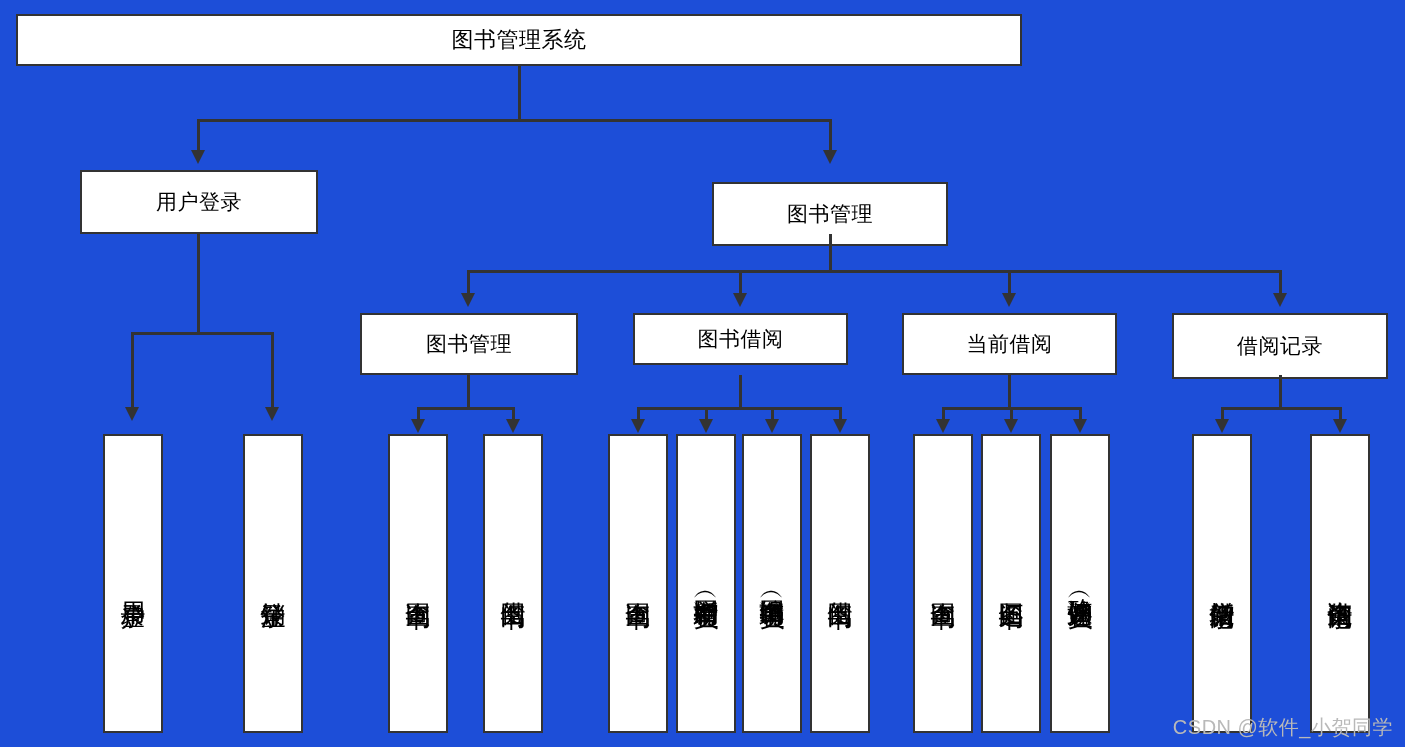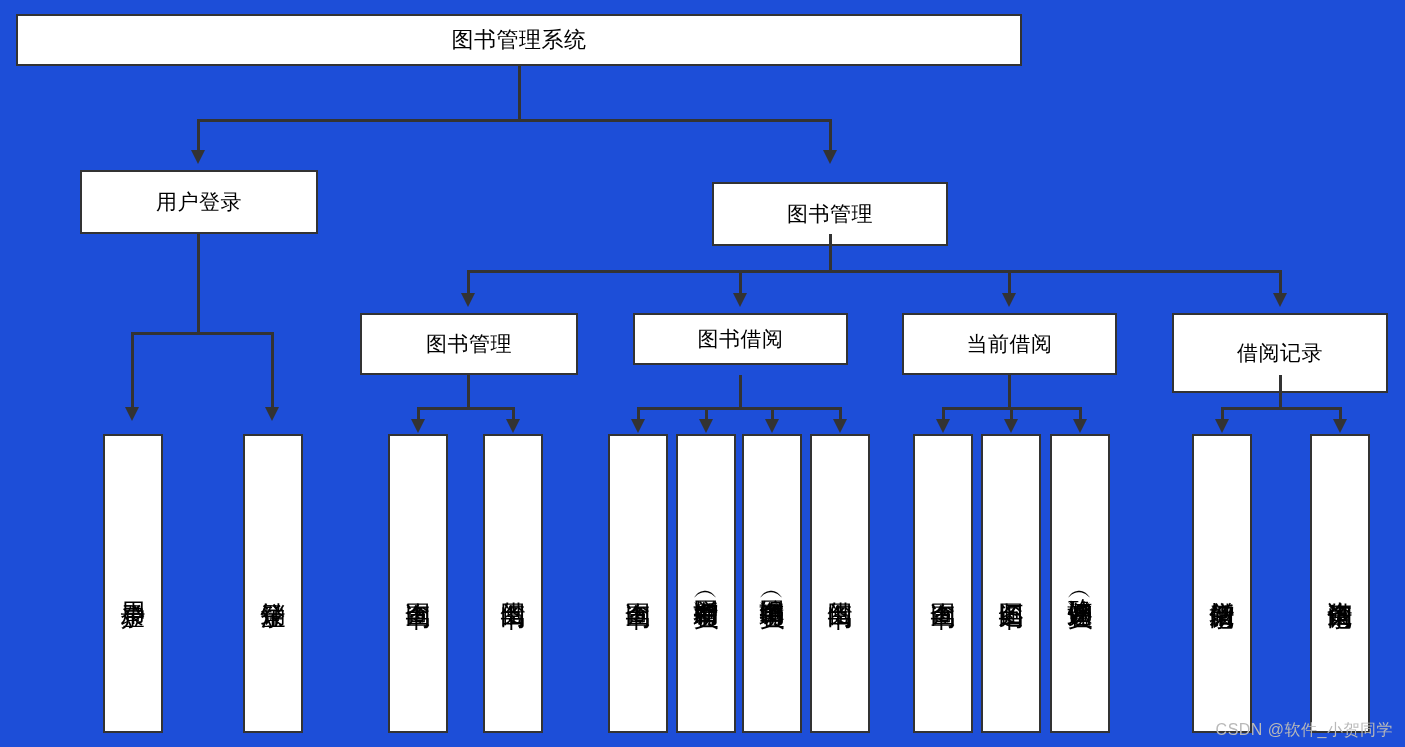--- a/index.html
+++ b/index.html
@@ -64,21 +64,21 @@
     width:0;height:0;
     border-left:7px solid transparent;
     border-right:7px solid transparent;
     border-top:14px solid #333333;
   }
   
   #watermark{
     position:absolute;
     right:12px;
     bottom:6px;
-    font-size:16px;
+    font-size:20px;
     color:#b9b9b9;
     letter-spacing:0.5px;
     white-space:nowrap;
     pointer-events:none;
   }
 </style>
 </head>
 <body>
 
 <div id="canvas">
@@ -122,21 +122,21 @@
 
   <div class="node lvl2" style="left:360px;top:313px;width:218px;height:62px;">
     <span class="label">图书管理</span>
   </div>
   <div class="node lvl2" style="left:633px;top:313px;width:215px;height:52px;">
     <span class="label">图书借阅</span>
   </div>
   <div class="node lvl2" style="left:902px;top:313px;width:215px;height:62px;justify-content:center;">
     <span class="label">当前借阅</span>
   </div>
-  <div class="node lvl2" style="left:1172px;top:313px;width:216px;height:80px;">
+  <div class="node lvl2" style="left:1172px;top:313px;width:216px;height:66px;">
     <span class="label">借阅记录</span>
   </div>
 
   <div class="lineV" style="left:467px;top:375px;height:34px;"></div>
   <div class="lineH" style="left:418px;top:407px;width:96px;"></div>
   <div class="lineV" style="left:417px;top:407px;height:14px;"></div>
   <div class="arrow" style="left:411px;top:419px;"></div>
   <div class="lineV" style="left:512px;top:407px;height:14px;"></div>
   <div class="arrow" style="left:506px;top:419px;"></div>
 

